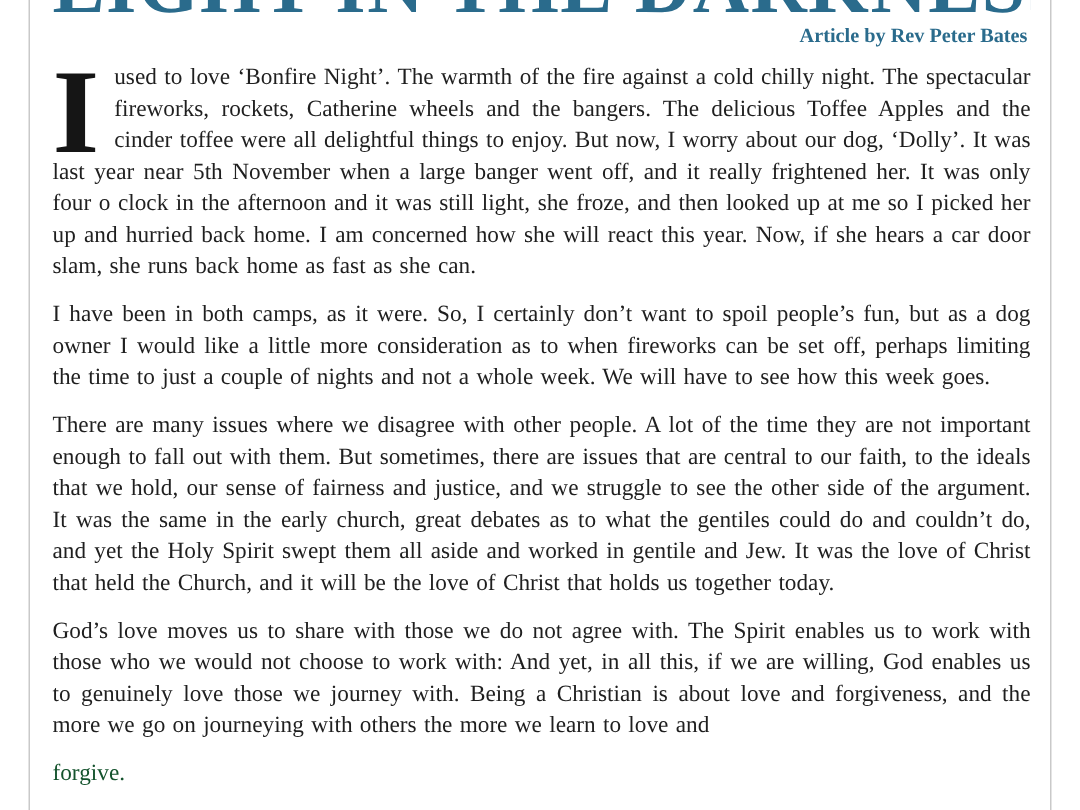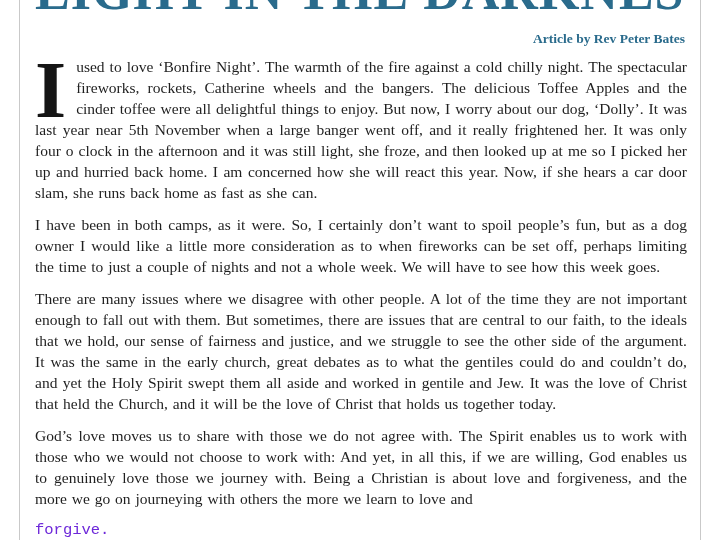--- a/index.html
+++ b/index.html
@@ -48,21 +48,21 @@
     line-height: 52px;
     font-weight: bold;
     letter-spacing: 1px;
     color: var(--accent, #2a6b8c);
     white-space: nowrap;
     text-align: center;
     margin-top: -34px;
   }
 
   .byline {
-    margin-top: 18px;
+    margin-top: 3px;
     text-align: right;
     font-size: 13.5px;
     font-weight: bold;
     color: var(--accent, #2a6b8c);
     padding-right: 2px;
   }
 
   .para {
     margin: 0 0 11px 0;
     font-size: 15.5px;
@@ -78,22 +78,21 @@
     font-size: 80px;
     line-height: 58px;
     font-weight: bold;
     color: #151515;
     margin: 5px 10px 0 0;
   }
 
   
   .clipped-line {
     margin: 0;
-    color: #6d28d9;
-    font-family: Liberation Mono, monospace;
+    color: #14532d;
   }
 </style>
 </head>
 <body>
 
 <div class="page">
   <div class="rule rule-left"></div>
   <div class="rule rule-right"></div>
 
   <div class="content">

